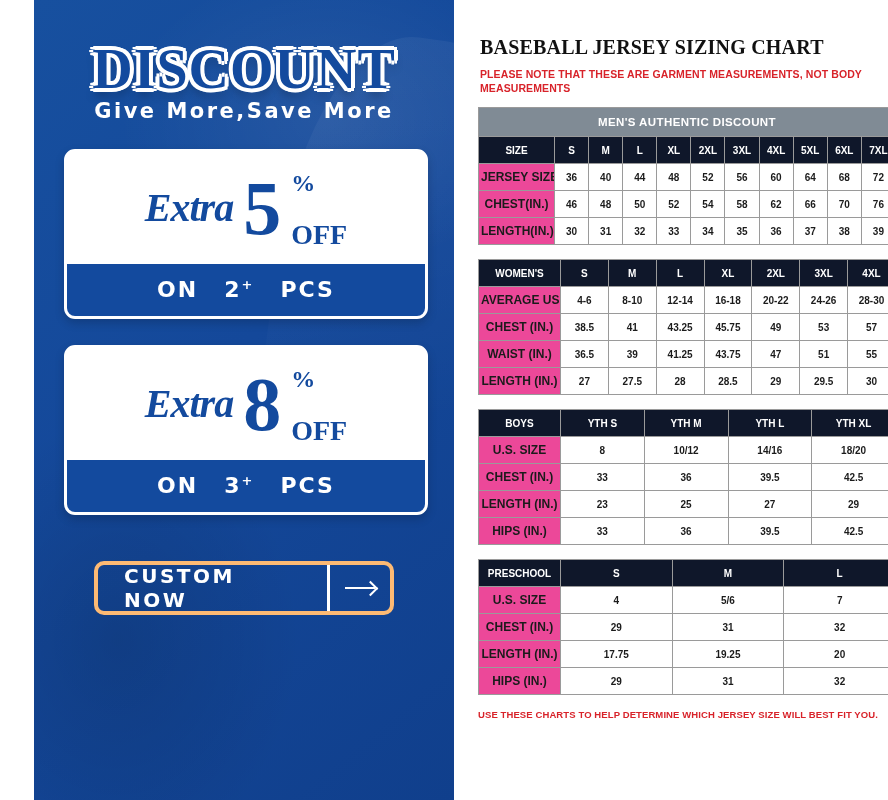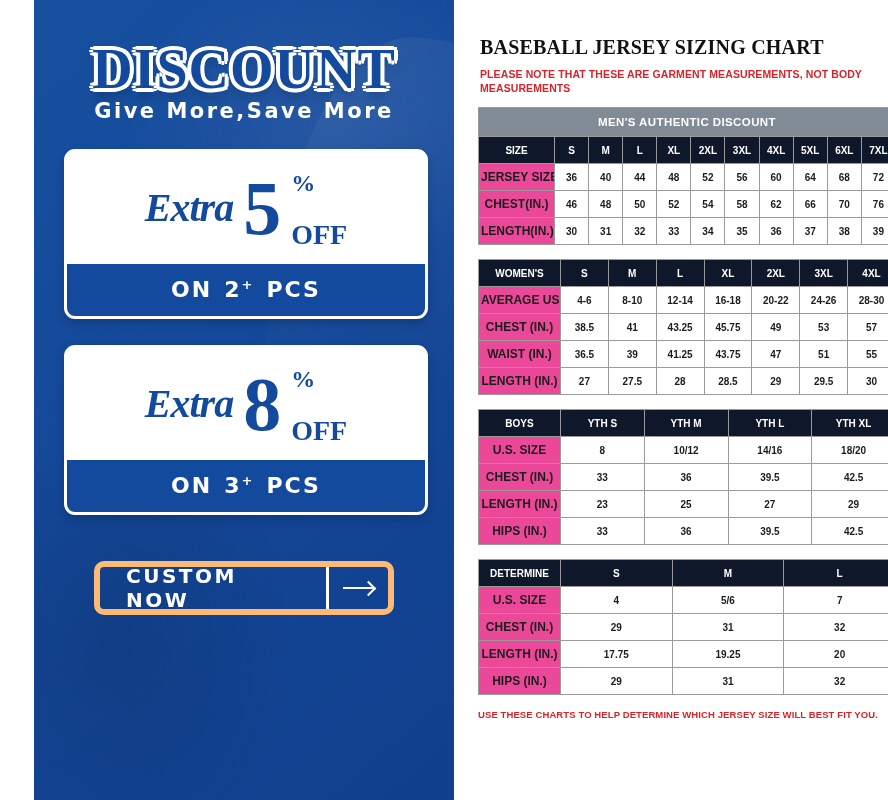--- a/index.html
+++ b/index.html
@@ -133,37 +133,37 @@
     color: #134a9e;
     line-height: 1;
     letter-spacing: 0px;
   }
   .offer-bottom {
     background: #134a9e;
     height: 52px;
     display: flex;
     align-items: center;
     justify-content: center;
-    gap: 12px;
+    gap: 26px;
     color: #ffffff;
     font-family: "DejaVu Sans", sans-serif;
     font-weight: bold;
     font-size: 22px;
     letter-spacing: 2px;
   }
   .offer-qty sup {
     font-size: 13px;
     top: -0.7em;
   }
 
   .custom-btn {
     margin: 46px auto 0 auto;
     width: 300px;
     height: 54px;
-    border: 6px solid #fdba74;
+    border: 4px solid #fdba74;
     border-radius: 10px;
     display: flex;
     align-items: center;
     justify-content: flex-end;
     padding: 0 0 0 26px;
     box-sizing: border-box;
     color: #ffffff;
     gap: 24px;
   }
   .custom-btn .label {
@@ -486,21 +486,21 @@
     </tbody>
       </table>
 
     <table class="sz">
       <colgroup>
           <col style="width:82px">
           <col span="3">
         </colgroup>
       <tbody>
           <tr>
-        <td class="hdr">DETERMINE</td>
+        <td class="hdr">PRESCHOOL</td>
         <td class="hdr">S</td>
         <td class="hdr">M</td>
         <td class="hdr">L</td>
       </tr>
       <tr>
         <td class="rowlab">U.S. SIZE</td>
         <td>4</td>
         <td>5/6</td>
         <td>7</td>
       </tr>

